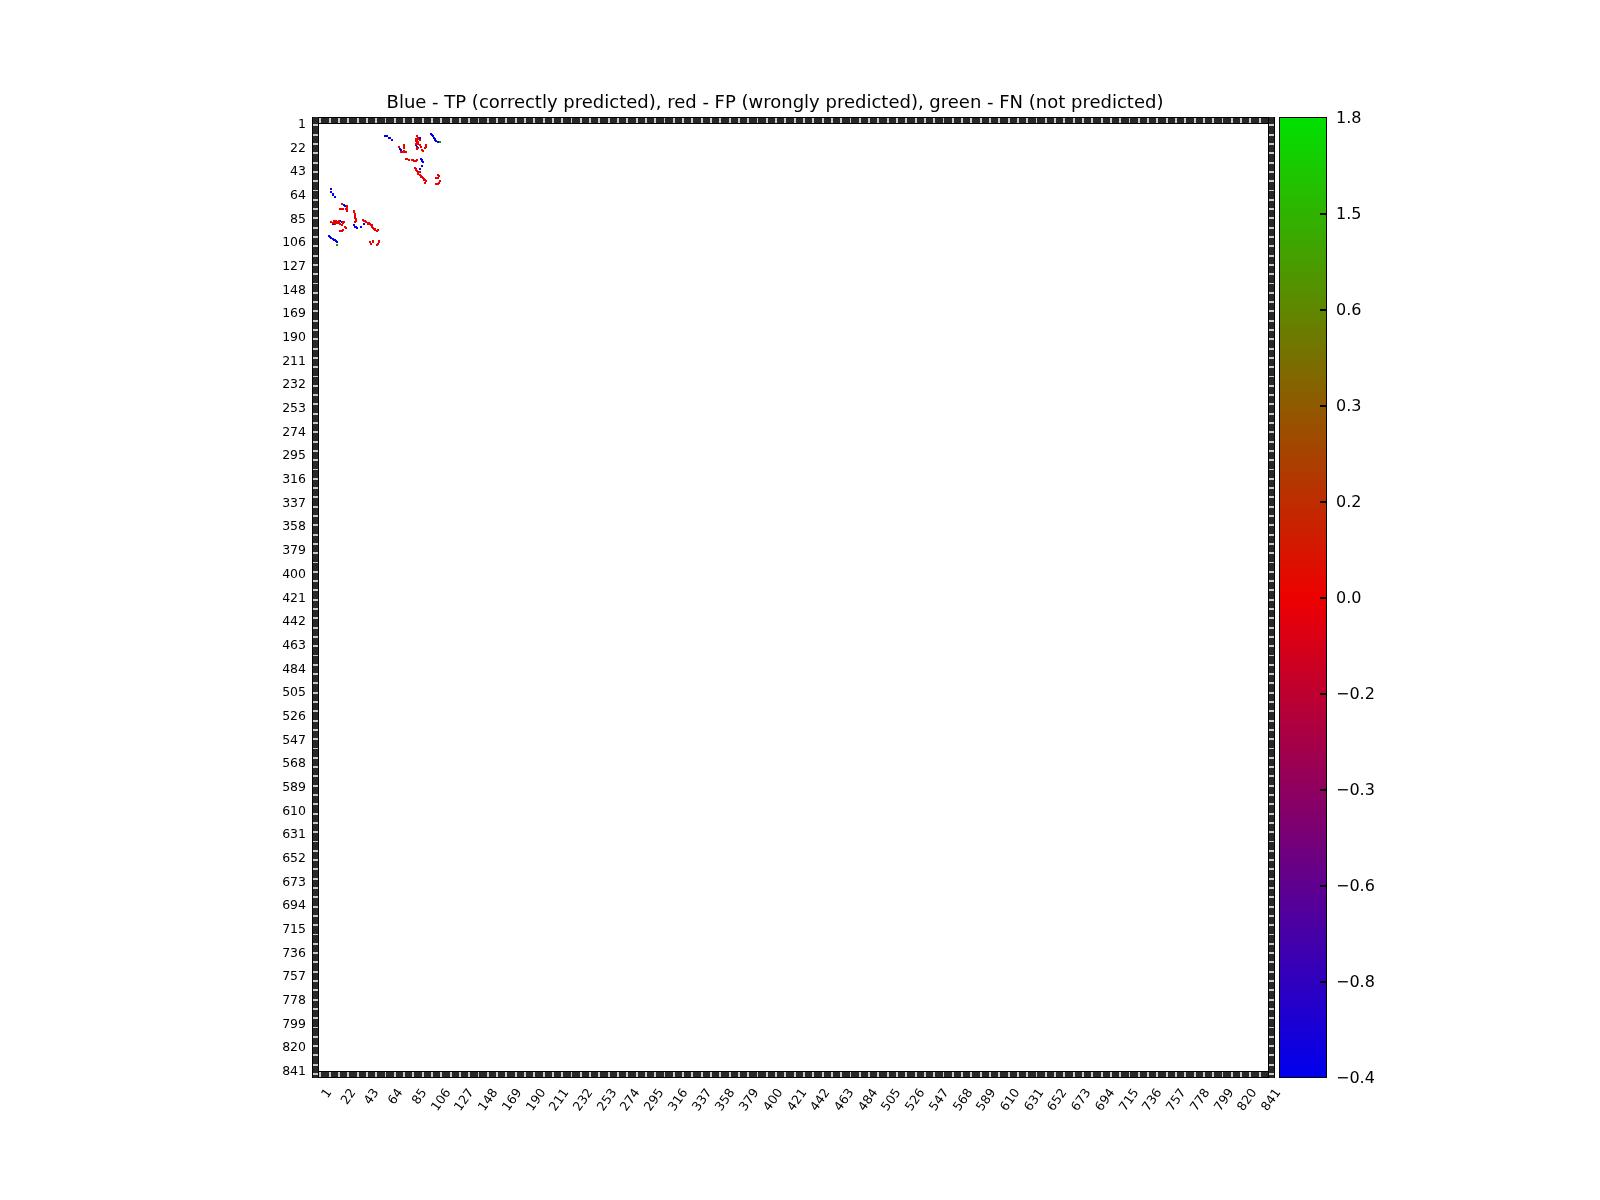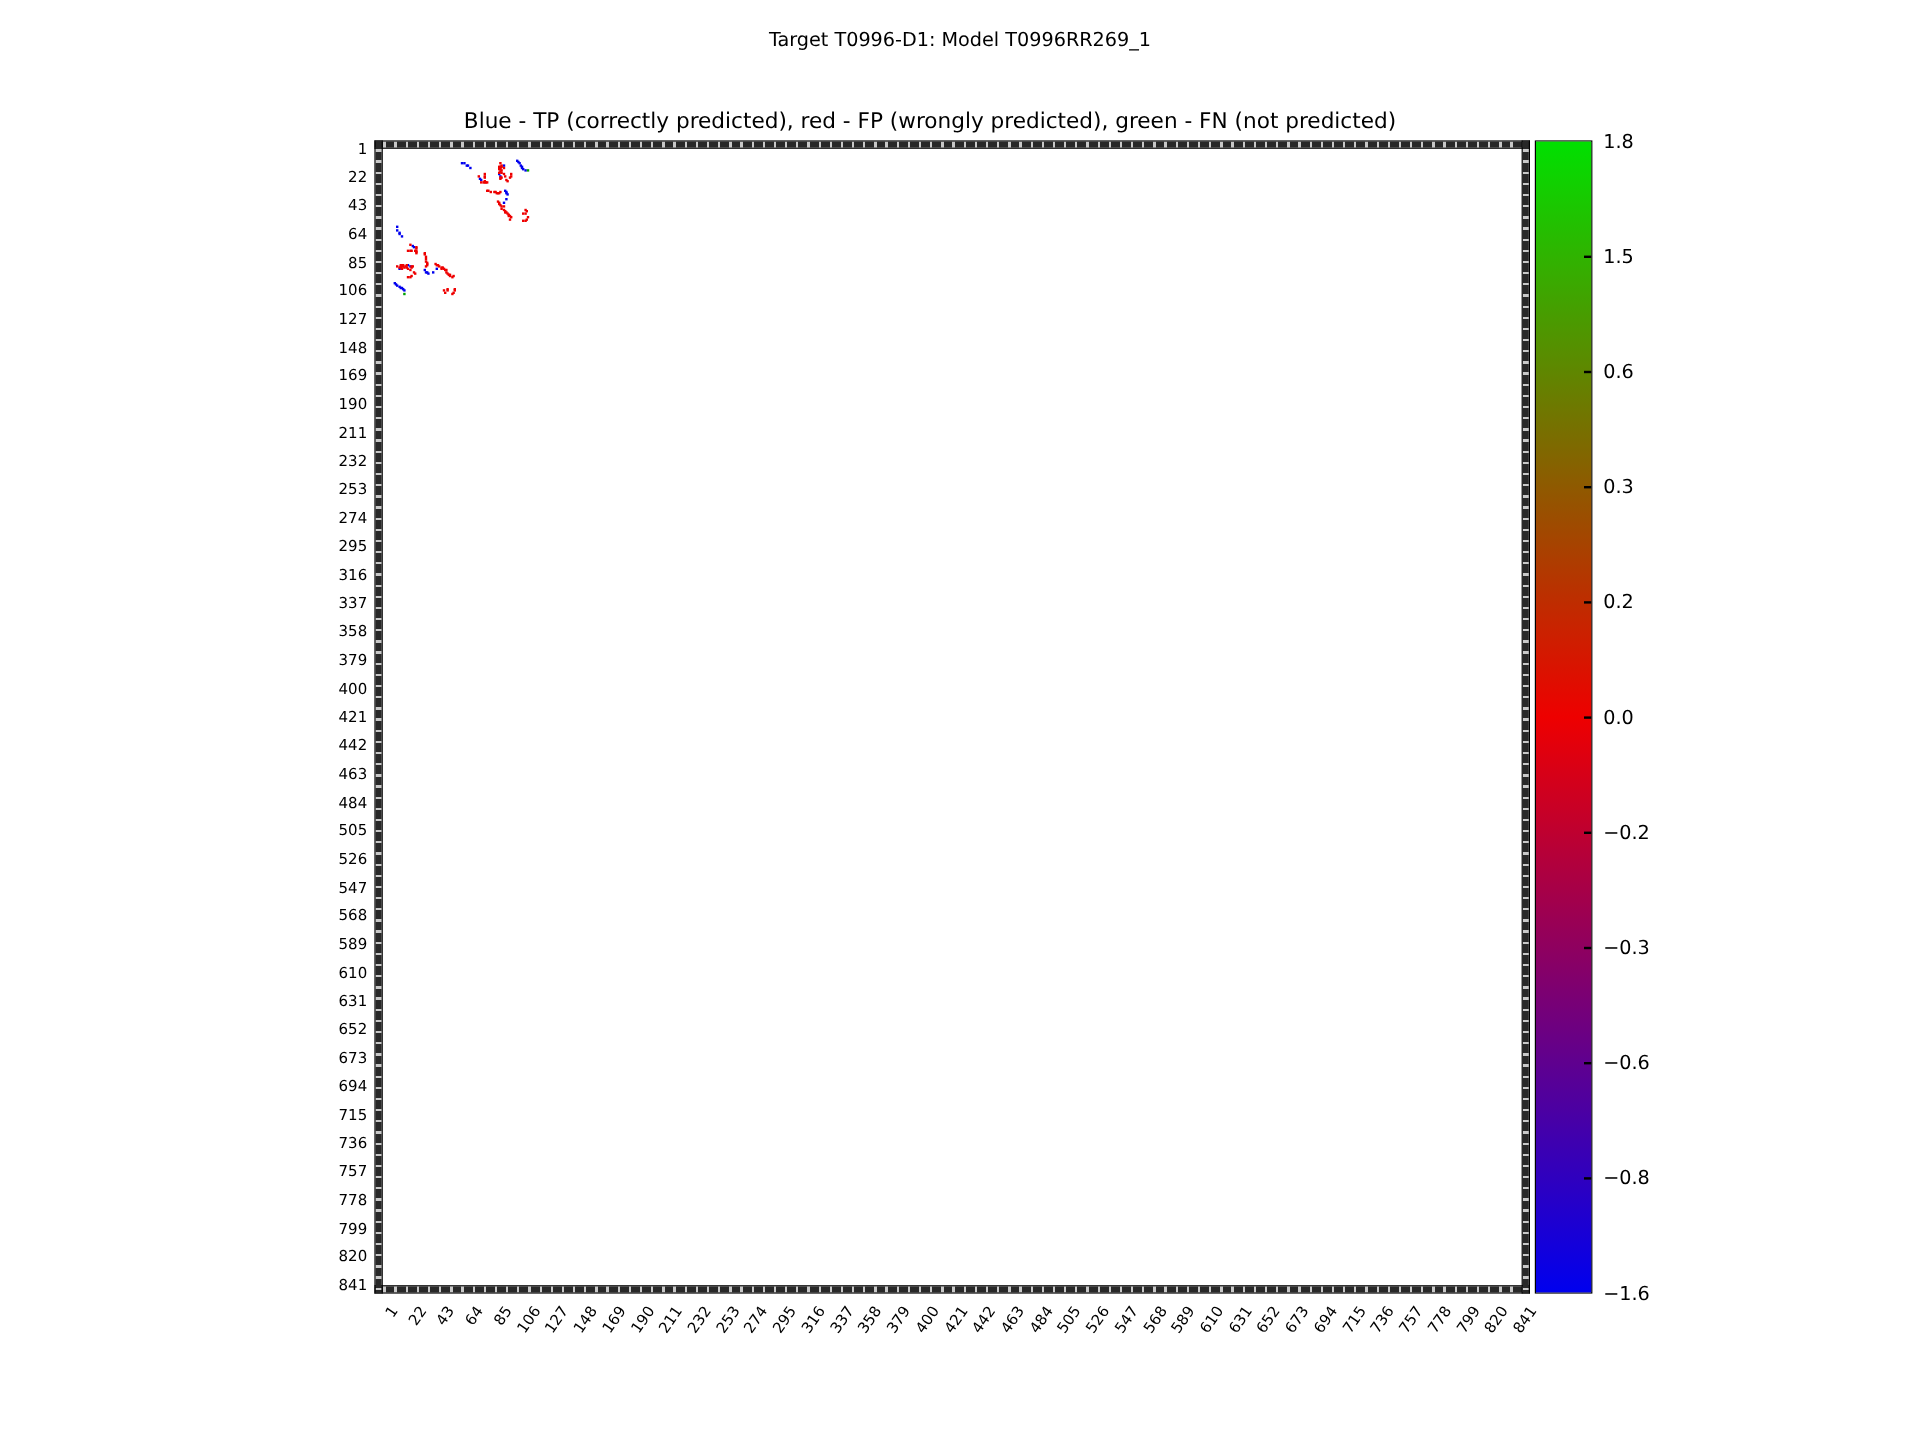--- a/index.html
+++ b/index.html
@@ -55,21 +55,20 @@
     position:absolute;left:1336px;width:70px;height:20px;line-height:20px;
     font-size:16px;text-align:left;
   }
 </style>
 </head>
 <body>
 
 <div id="canvas">
 
   <div id="fig-title">
-    <div>Target T0996-D1: Model T0996RR269_1</div>
   </div>
 
   <div id="axes-title">Blue - TP (correctly predicted), red - FP (wrongly predicted), green - FN (not predicted)</div>
 
   <div id="plot-box">
     <div class="band band-h" style="top:0;"></div>
     <div class="band band-h" style="bottom:0;"></div>
     <div class="band band-v" style="left:0;"></div>
     <div class="band band-v" style="right:0;"></div>
     <div id="points-layer">
@@ -363,16 +362,16 @@
       <div class="cbtick" style="left: 1320px; top: 596.5px;"></div>
       <div class="cblabel" style="top: 587.5px;">0.0</div>
       <div class="cbtick" style="left: 1320px; top: 692.5px;"></div>
       <div class="cblabel" style="top: 683.5px;">−0.2</div>
       <div class="cbtick" style="left: 1320px; top: 788.5px;"></div>
       <div class="cblabel" style="top: 779.5px;">−0.3</div>
       <div class="cbtick" style="left: 1320px; top: 884.5px;"></div>
       <div class="cblabel" style="top: 875.5px;">−0.6</div>
       <div class="cbtick" style="left: 1320px; top: 980.5px;"></div>
       <div class="cblabel" style="top: 971.5px;">−0.8</div>
-      <div class="cblabel" style="top: 1067.5px;">−1.6</div>
+      <div class="cblabel" style="top: 1067.5px;">−0.4</div>
     </div>
 
 </div>
 
 </body></html>

